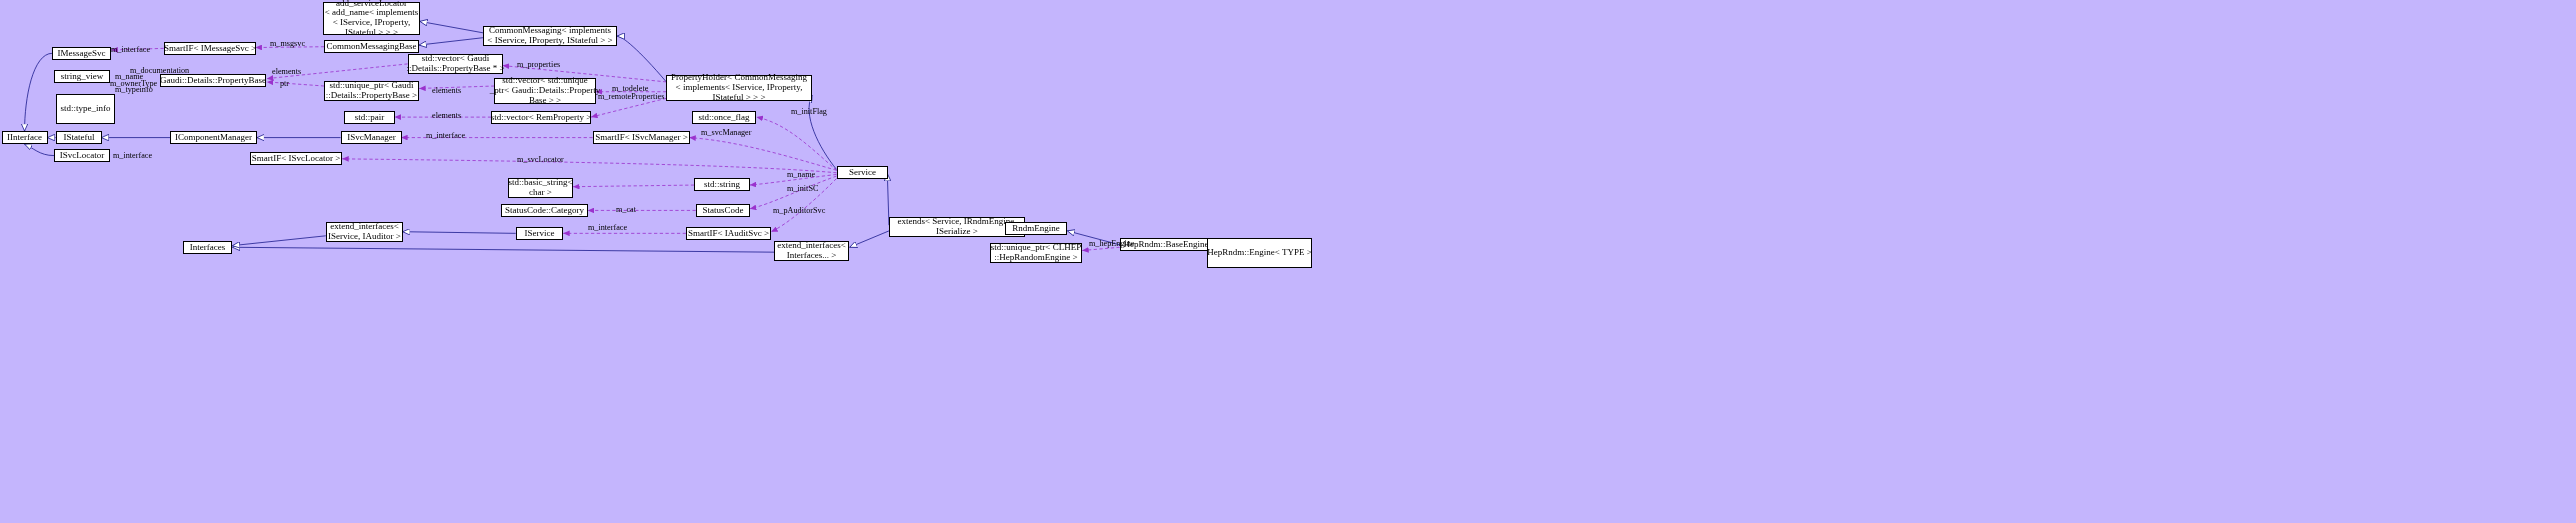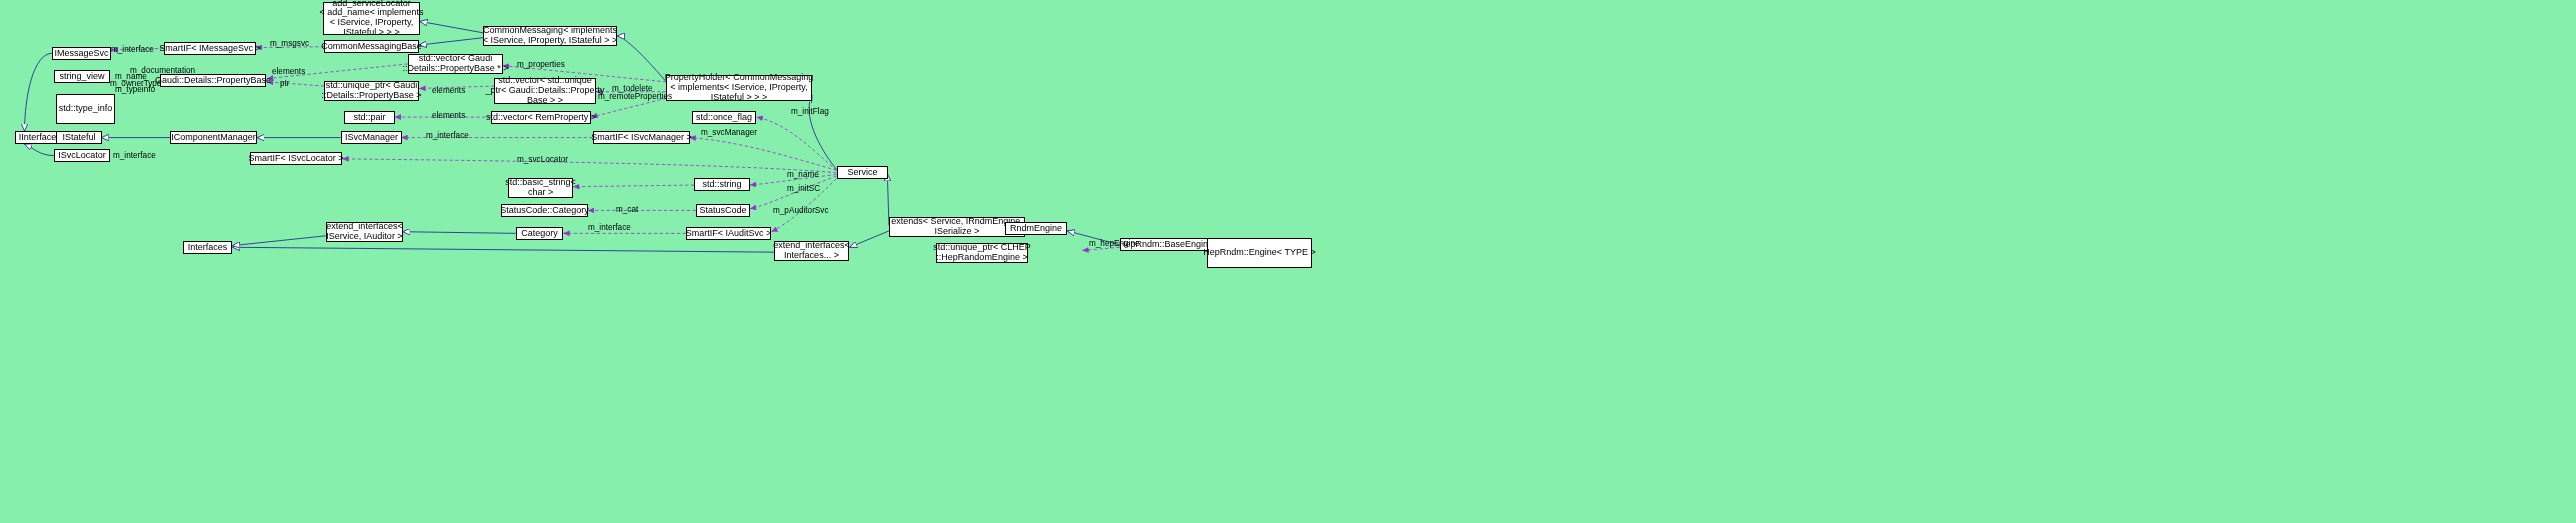--- a/index.html
+++ b/index.html
@@ -1,17 +1,17 @@
 <!DOCTYPE html>
 <html style="font-size:13px"><head>
 <meta charset="utf-8">
 <style>
   html,body{margin:0;padding:0;background:#ffffff;}
-  #canvas{position:relative;width:2576px;height:524px;background:#86efac;
-          font-family:Liberation Sans, sans-serif;}
+  #canvas{position:relative;width:2576px;height:524px;background:#c4b5fd;
+          font-family:Liberation Serif, serif;}
   .node{position:absolute;box-sizing:border-box;border:0.8px solid #000000;
         background:#ffffff;color:#000000;font-size:9px;line-height:9.8px;
         display:flex;align-items:center;justify-content:center;text-align:center;
         padding:0.8px 2.5px;white-space:pre;}
   .node.focus{border:0.8px solid #000000;background:#ffffff;}
   .elabel{position:absolute;font-size:8.2px;line-height:9px;color:#000000;
           white-space:pre;text-align:left;background:transparent;}
   svg{position:absolute;left:0;top:0;width:2576px;height:524px;overflow:visible;}
 </style>
 </head>
@@ -109,44 +109,44 @@
       <div class="node" style="left: 494px; top: 78px; width: 102px; height: 26px;">std::vector&lt; std::unique
 _ptr&lt; Gaudi::Details::Property
 Base &gt; &gt;</div>
       <div class="node" style="left: 666px; top: 75px; width: 146px; height: 26px;">PropertyHolder&lt; CommonMessaging
 &lt; implements&lt; IService, IProperty,
 IStateful &gt; &gt; &gt;</div>
       <div class="node" style="left: 56px; top: 94px; width: 59px; height: 30px;">std::type_info</div>
       <div class="node" style="left: 344px; top: 111px; width: 51px; height: 13px;">std::pair</div>
       <div class="node" style="left: 491px; top: 111px; width: 100px; height: 13px;">std::vector&lt; RemProperty &gt;</div>
       <div class="node" style="left: 692px; top: 111px; width: 64px; height: 13px;">std::once_flag</div>
-      <div class="node" style="left: 1.6px; top: 131px; width: 46px; height: 13px; margin-left: 13px;">IInterface</div>
+      <div class="node" style="left: 1.6px; top: 131px; width: 46px; height: 13px;">IInterface</div>
       <div class="node" style="left: 56px; top: 131px; width: 46px; height: 13px;">IStateful</div>
       <div class="node" style="left: 170px; top: 131px; width: 87px; height: 13px;">IComponentManager</div>
       <div class="node" style="left: 341px; top: 131px; width: 61px; height: 13px;">ISvcManager</div>
       <div class="node" style="left: 593px; top: 131px; width: 97px; height: 13px;">SmartIF&lt; ISvcManager &gt;</div>
       <div class="node" style="left: 54px; top: 149px; width: 56px; height: 13px;">ISvcLocator</div>
       <div class="node" style="left: 250px; top: 152px; width: 92px; height: 13px;">SmartIF&lt; ISvcLocator &gt;</div>
       <div class="node" style="left: 837px; top: 166px; width: 51px; height: 13px;">Service</div>
       <div class="node" style="left: 508px; top: 178px; width: 65px; height: 19.6px;">std::basic_string&lt;
 char &gt;</div>
       <div class="node" style="left: 694px; top: 178px; width: 56px; height: 13px;">std::string</div>
       <div class="node" style="left: 501px; top: 204px; width: 87px; height: 13px;">StatusCode::Category</div>
       <div class="node" style="left: 696px; top: 204px; width: 54px; height: 13px;">StatusCode</div>
       <div class="node" style="left: 326px; top: 222px; width: 77px; height: 19.6px;">extend_interfaces&lt;
 IService, IAuditor &gt;</div>
-      <div class="node" style="left: 516px; top: 227px; width: 47px; height: 13px;">Category</div>
+      <div class="node" style="left: 516px; top: 227px; width: 47px; height: 13px;">IService</div>
       <div class="node" style="left: 686px; top: 227px; width: 85px; height: 13px;">SmartIF&lt; IAuditSvc &gt;</div>
       <div class="node" style="left: 889px; top: 217px; width: 136px; height: 19.6px;">extends&lt; Service, IRndmEngine,
 ISerialize &gt;</div>
       <div class="node" style="left: 1005px; top: 222px; width: 62px; height: 13px;">RndmEngine</div>
       <div class="node" style="left: 183px; top: 241px; width: 49px; height: 13px;">Interfaces</div>
       <div class="node" style="left: 774px; top: 241px; width: 75px; height: 19.6px;">extend_interfaces&lt;
 Interfaces... &gt;</div>
-      <div class="node" style="left: 936px; top: 243px; width: 92px; height: 19.6px;">std::unique_ptr&lt; CLHEP
+      <div class="node" style="left: 990px; top: 243px; width: 92px; height: 19.6px;">std::unique_ptr&lt; CLHEP
 ::HepRandomEngine &gt;</div>
       <div class="node" style="left: 1120px; top: 238px; width: 92px; height: 13px;">HepRndm::BaseEngine</div>
       <div class="node focus" style="left: 1207px; top: 238px; width: 105px; height: 30px;">HepRndm::Engine&lt; TYPE &gt;</div>
     </div>
   <div id="elabels">
       <div class="elabel" style="left: 111px; top: 45px;">m_interface</div>
       <div class="elabel" style="left: 270px; top: 39px;">m_msgsvc</div>
       <div class="elabel" style="left: 105px; top: 66px; padding-left: 25px;">m_documentation</div>
       <div class="elabel" style="left: 115px; top: 72px;">m_name</div>
       <div class="elabel" style="left: 110px; top: 79px;">m_ownerType</div>

